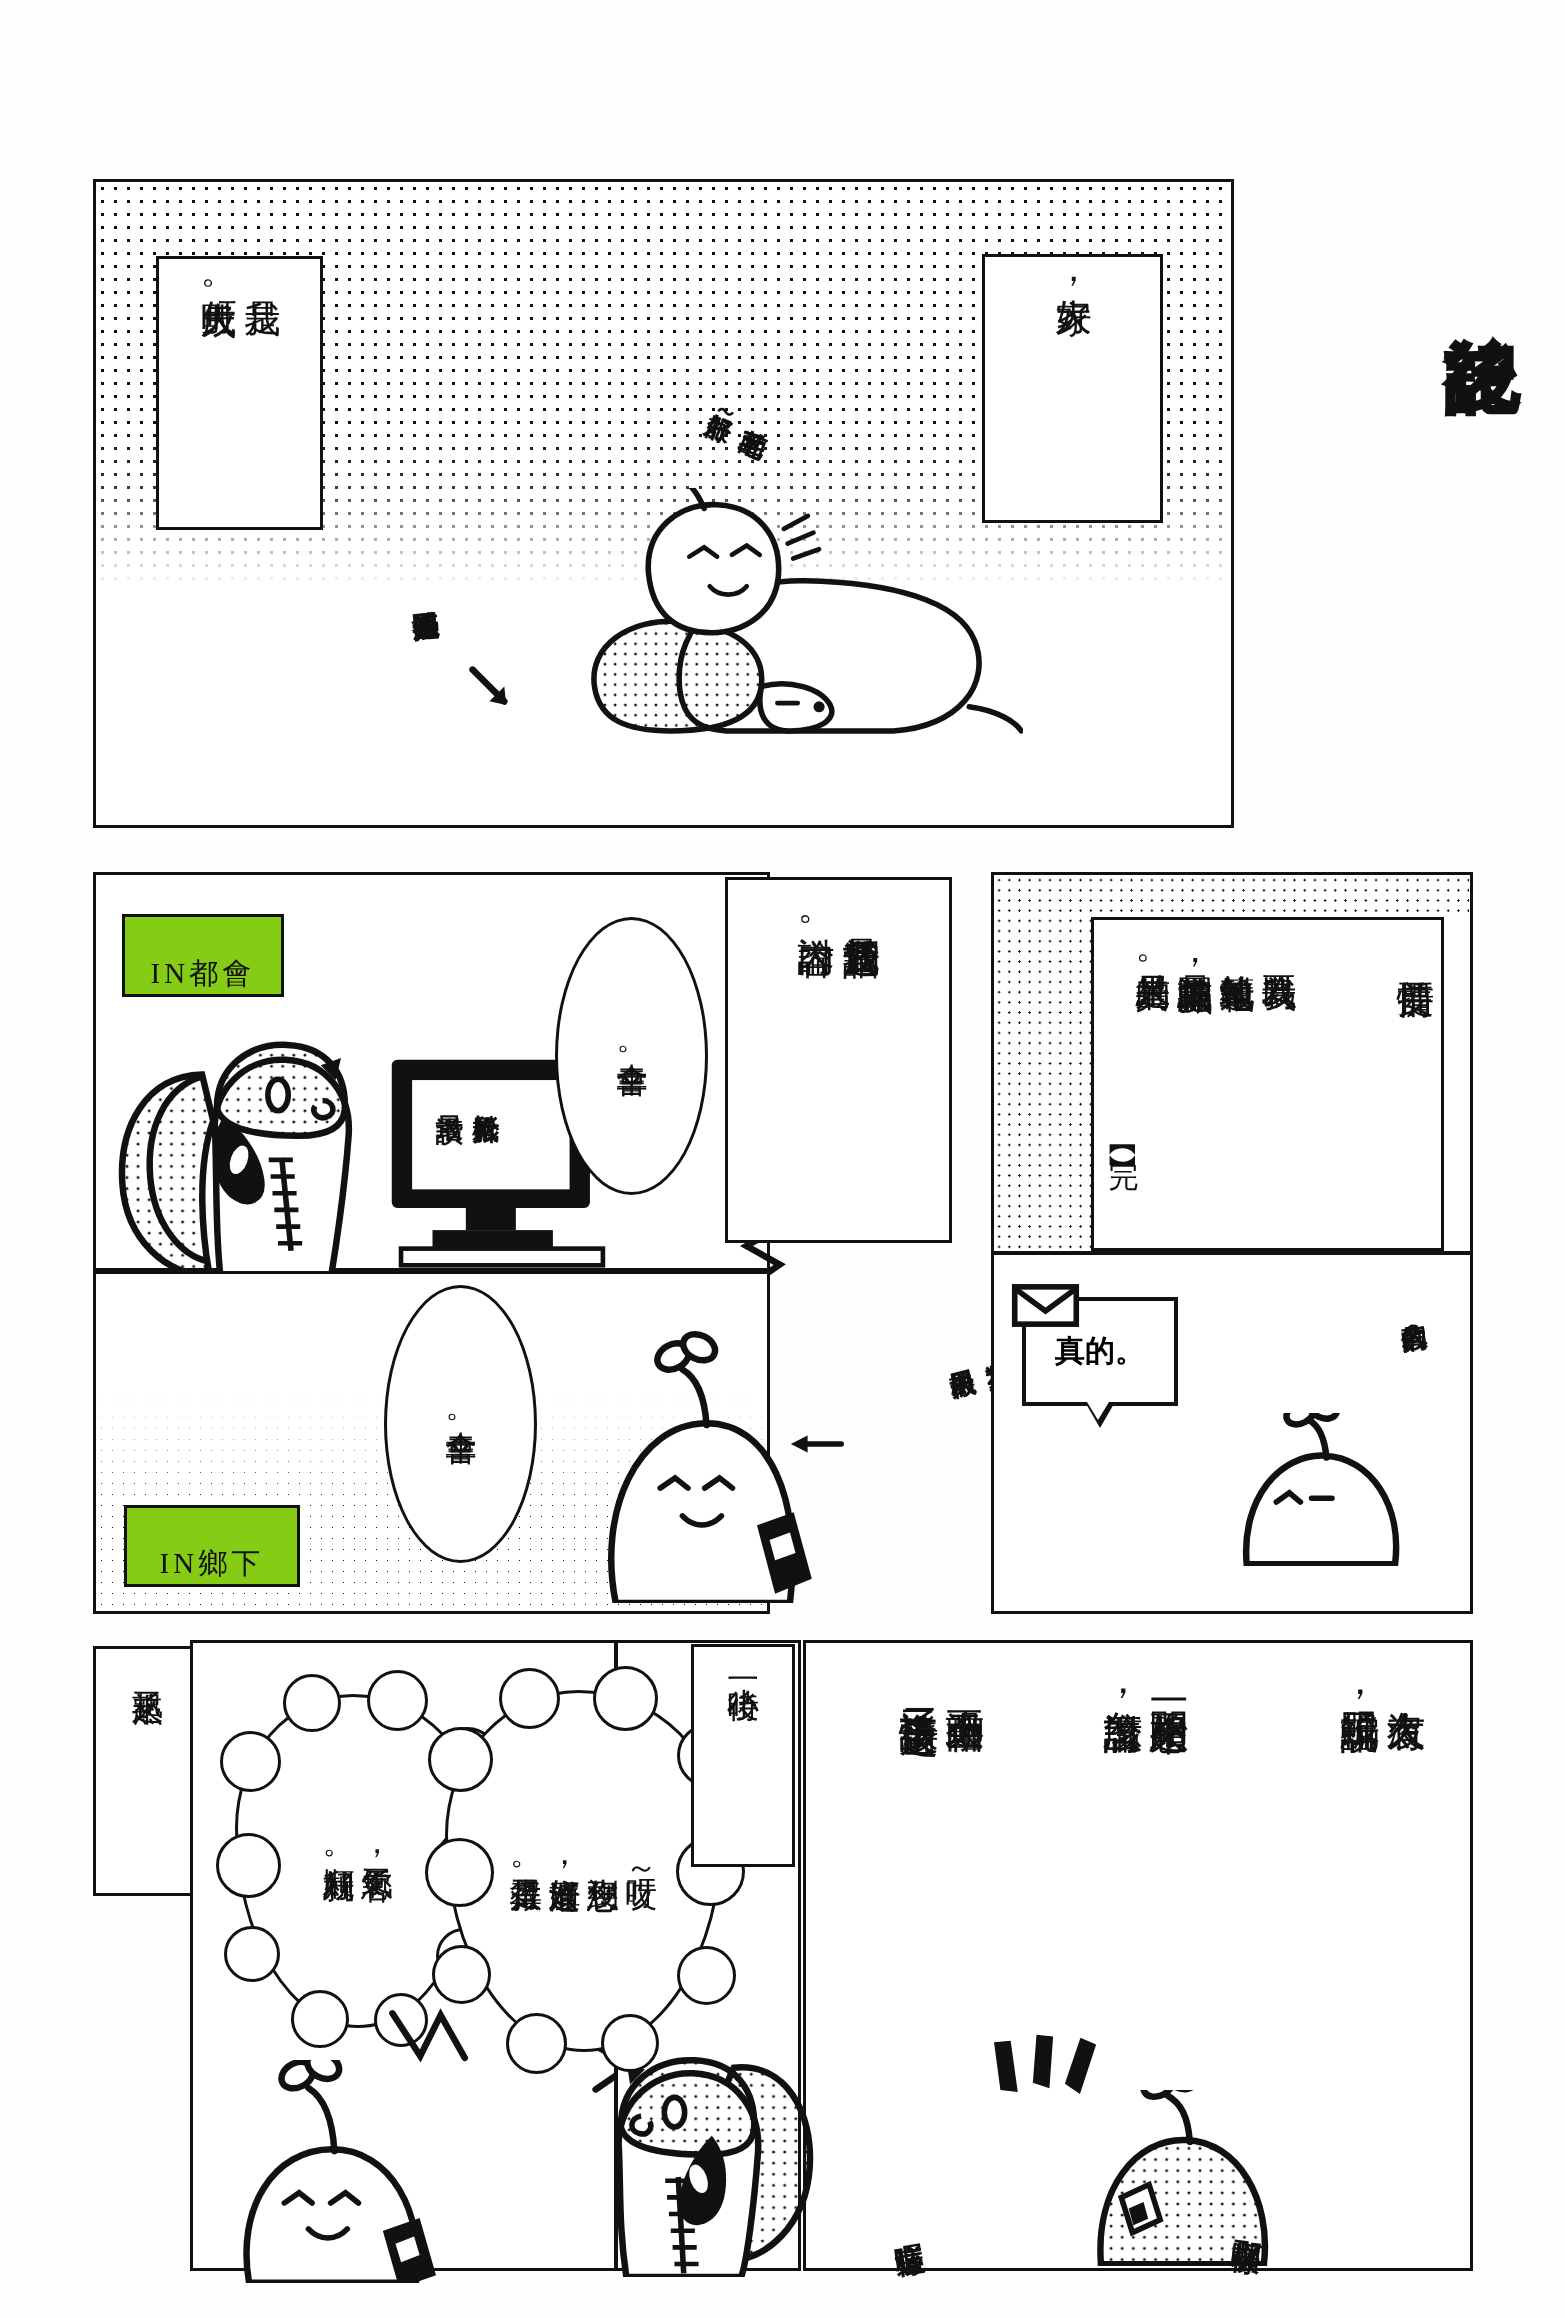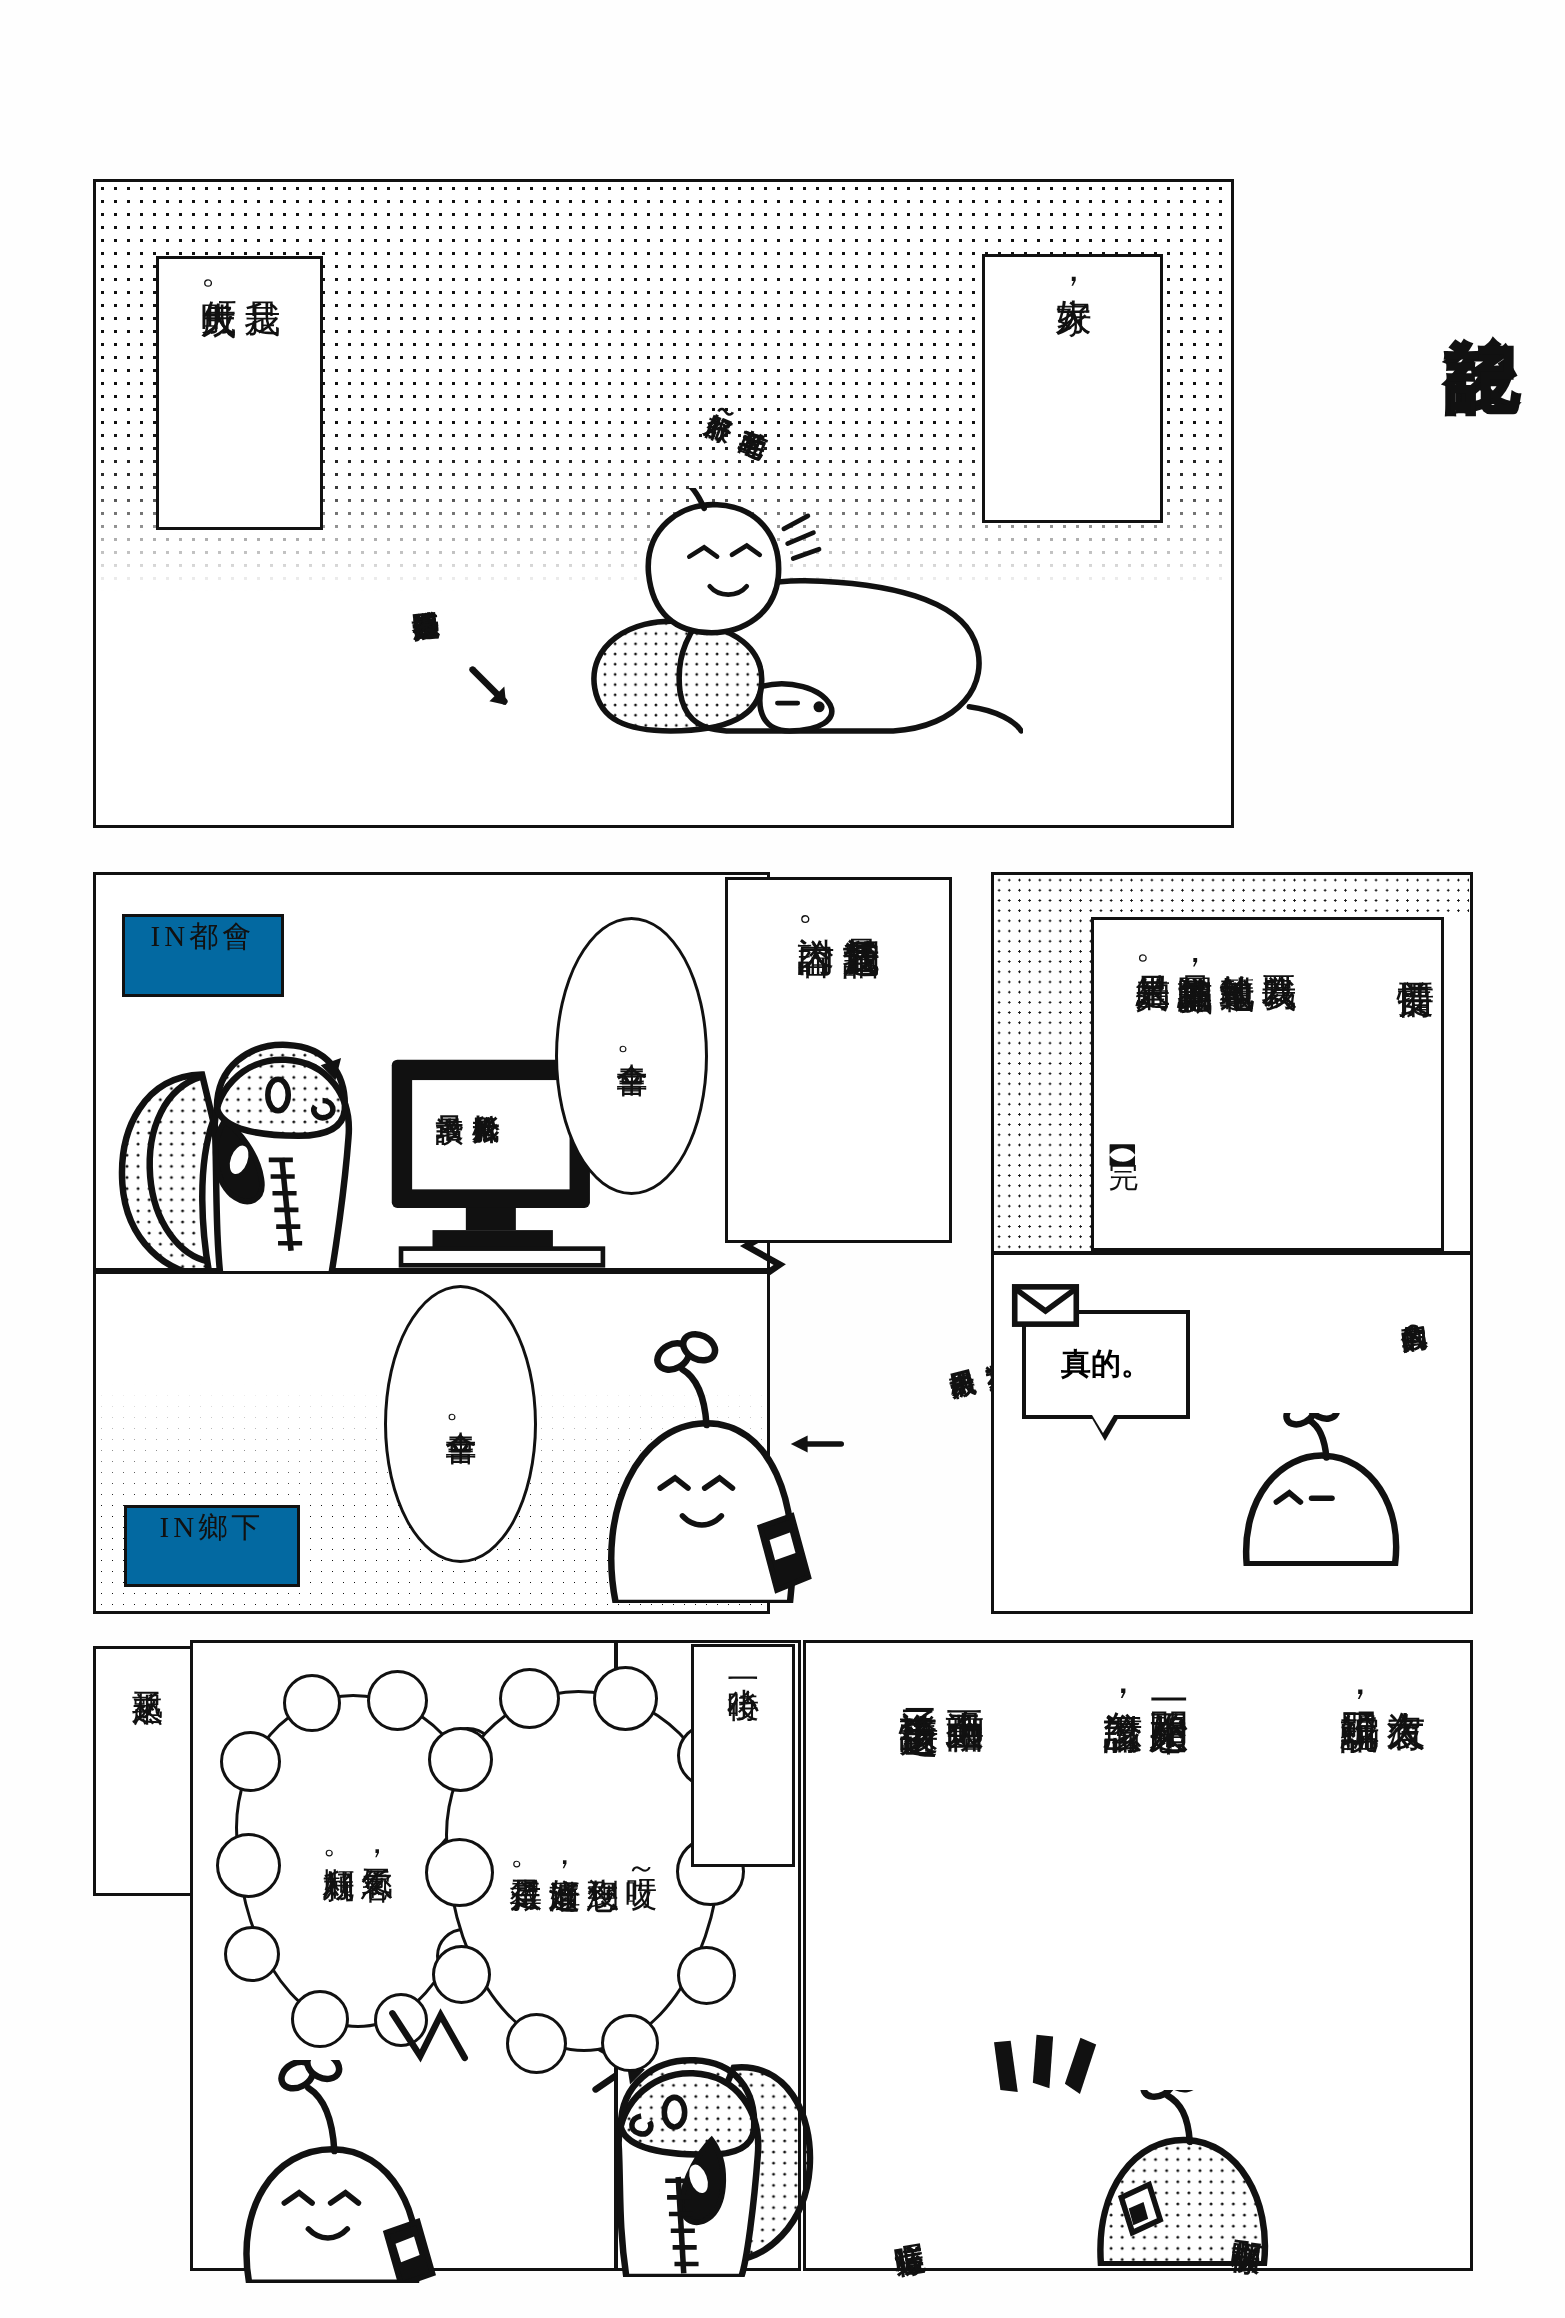--- a/index.html
+++ b/index.html
@@ -41,22 +41,22 @@
     font-family:"DejaVu Sans","Liberation Sans",sans-serif;
     font-weight:700;
   }
 
   
   .textbox{
     position:absolute;border:3.7px solid #111;background:#fff;box-sizing:border-box;
     display:flex;justify-content:center;align-items:flex-start;padding:13px 9.3px;
   }
   .label-box{
-    position:absolute;border:3.7px solid #111;background:#0369a1;box-sizing:border-box;
-    display:flex;align-items:flex-start;justify-content:center;
+    position:absolute;border:3.7px solid #111;background:#84cc16;box-sizing:border-box;
+    display:flex;align-items:flex-end;justify-content:center;
     font-size:28px;letter-spacing:.14em;color:#111;
   }
 
   
   .ellipse-balloon{
     position:absolute;border:3.7px solid #111;background:#fff;border-radius:50%;
     box-sizing:border-box;display:flex;justify-content:center;align-items:center;
   }
   .cloud{
     position:absolute;
@@ -300,21 +300,21 @@
 執筆地錯連載
 是詐騙集團的把戲，
 結果是真的。</div>
 
     <div class="v" style="position:absolute;left:399px;top:76px;font-size:37px;">前情提要</div>
 
     <div class="v" style="position:absolute;left:111px;top:260px;font-size:30px;">【完】</div>
 
     <div style="position:absolute;left:0;top:376px;width:100%;height:3.7px;background:#111;"></div>
 
-    <div class="rect-balloon" style="left:28px;top:422px;width:168px;height:109px;font-size:30px;margin-top:13px;">
+    <div class="rect-balloon" style="left:28px;top:422px;width:156px;height:109px;font-size:30px;">
       <span class="hand">真的。</span>
     </div>
     <div class="blob" style="left:16.7px;top:408px;">
       <svg width="69" height="45" viewBox="0 0 74 48">
         <rect x="4" y="4" width="66" height="40" fill="#fff" stroke="#111" stroke-width="6"></rect>
         <path d="M6 7 L37 30 L68 7" fill="none" stroke="#111" stroke-width="6"></path>
       </svg>
     </div>
 
 

